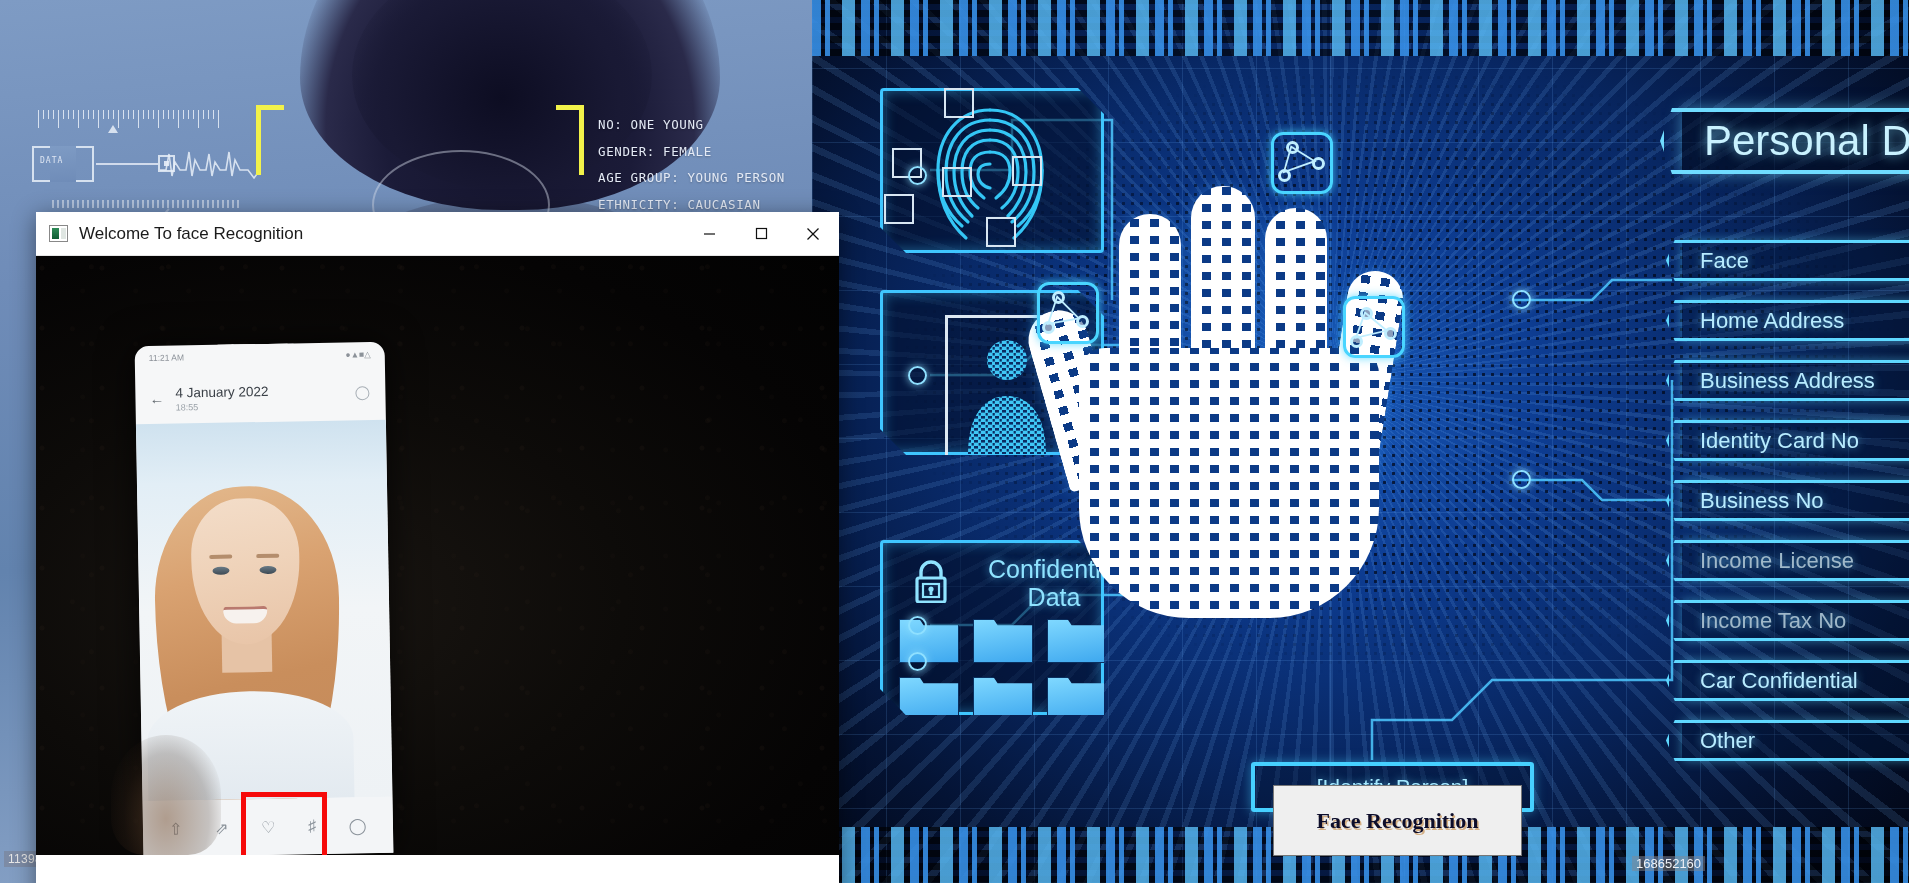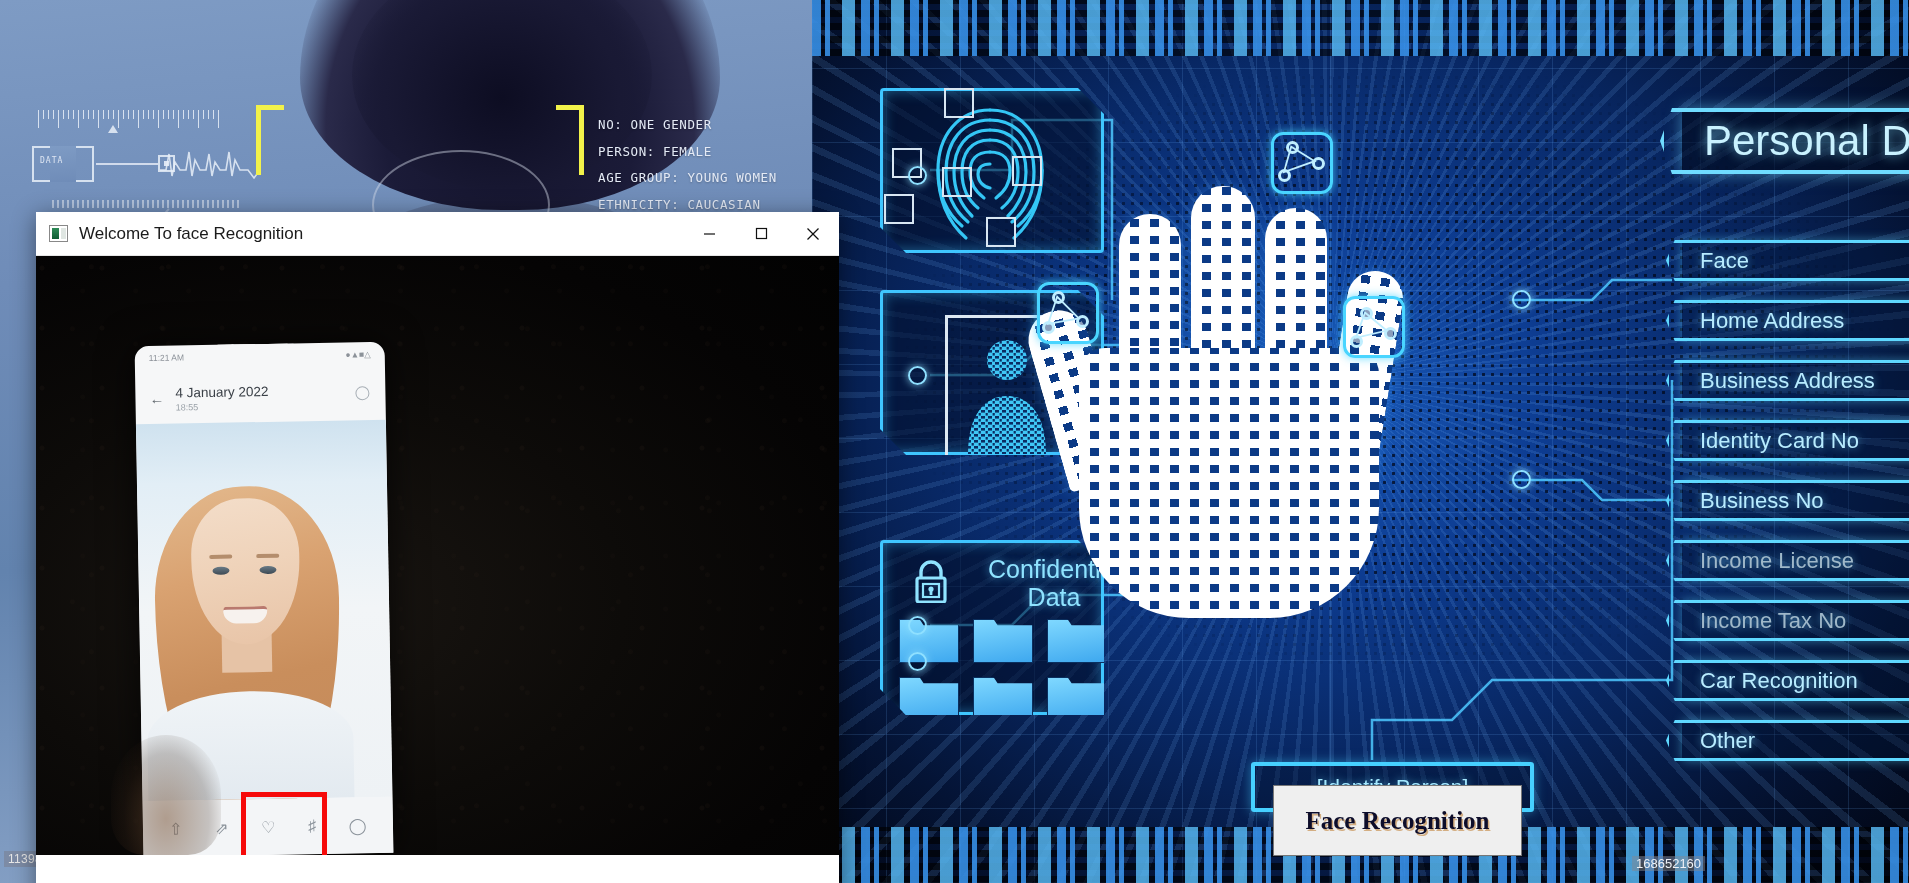--- a/index.html
+++ b/index.html
@@ -276,21 +276,21 @@
   .getty-main { color: #ffffff; font-size: 31px; line-height: 32px; letter-spacing: -.6px; }
   .getty-main b { font-weight: 700; }
   .getty-main span { font-weight: 300; }
   .getty-sub { color: #e9eef5; font-size: 17px; margin-top: 1px; }
 
   .fr-chip {
     position: absolute; left: 1273px; top: 785px; width: 249px; height: 71px;
     background: #efefef; border: 1px solid #777;
     display: flex; align-items: center; justify-content: center;
     color: #0d0d2a; font-family: "Liberation Serif", serif;
-    font-size: 25px; font-weight: 700;
+    font-size: 22px; font-weight: 700;
     text-shadow: 1.5px 1.5px 0 rgba(190,120,40,.55);
     text-align: center;
   }
   .imgid-right {
     position: absolute; left: 820px; bottom: 12px;
     color: #eef2f7; font-size: 13px;
     background: rgba(130,135,145,.5); padding: 0 4px;
   }
 
   
@@ -490,23 +490,23 @@
     </svg>
 
     <div class="hud-arc"></div>
     <div class="hud-arc2"></div>
     <div class="hud-dots"></div>
 
     <div class="yb yb-l"></div>
     <div class="yb yb-r"></div>
 
     <div class="readout" id="readout">
-        <div>NO: ONE GENDER</div>
-        <div>PERSON: FEMALE</div>
-        <div>AGE GROUP: YOUNG WOMEN</div>
+        <div>NO: ONE YOUNG</div>
+        <div>GENDER: FEMALE</div>
+        <div>AGE GROUP: YOUNG PERSON</div>
         <div>ETHNICITY: CAUCASIAN</div>
       </div>
 
     <div class="imgid-left">1139859279</div>
   </div>
 
   <div class="right-bg">
     <div class="rays"></div>
     <div class="worldmap"></div>
     <div class="grid-lines"></div>
@@ -657,21 +657,21 @@
       <div class="dlist-item">
         <div class="dlist-label">Business No</div>
       </div>
       <div class="dlist-item dim">
         <div class="dlist-label">Income License</div>
       </div>
       <div class="dlist-item dim">
         <div class="dlist-label">Income Tax No</div>
       </div>
       <div class="dlist-item">
-        <div class="dlist-label">Car Recognition</div>
+        <div class="dlist-label">Car Confidential</div>
       </div>
       <div class="dlist-item">
         <div class="dlist-label">Other</div>
       </div>
     </div>
 
   <div class="fr-chip">Face Recognition</div>
 
   <div class="app-window">
     <div class="titlebar">

